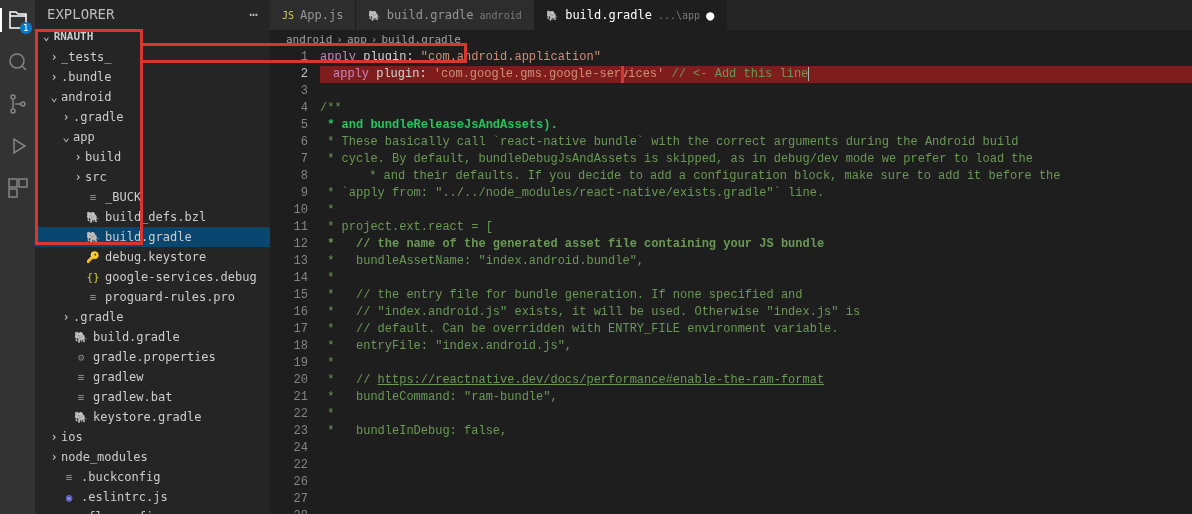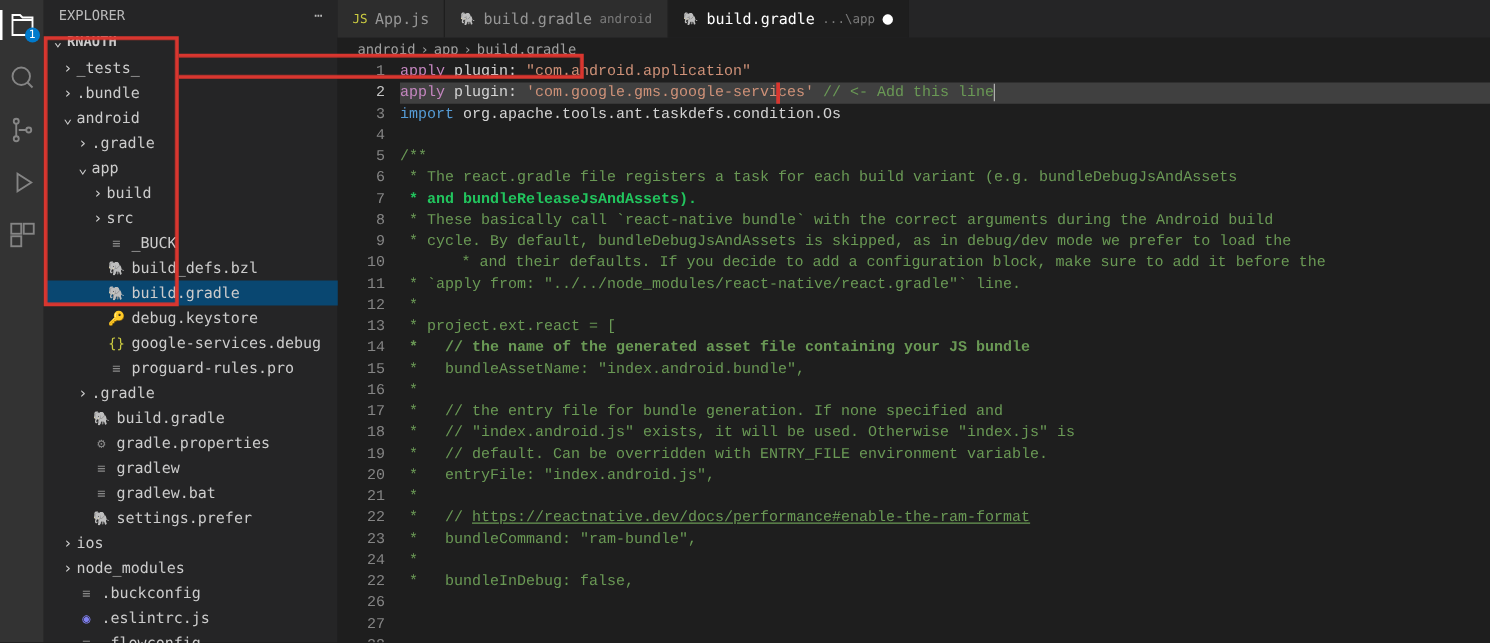--- a/index.html
+++ b/index.html
@@ -54,21 +54,21 @@
   line-height: 12px;
 }
 .sidebar {
   width: 235px;
   background: #252526;
   display: flex;
   flex-direction: column;
 }
 .sidebar-header {
   padding: 6px 12px;
-  font-size: 11px;
+  font-size: 14px;
   color: #bbbbbb;
   text-transform: uppercase;
   display: flex;
   justify-content: space-between;
   align-items: center;
 }
 .sidebar-section {
   padding: 2px 8px;
   font-size: 11px;
   font-weight: bold;
@@ -177,21 +177,21 @@
   color: #858585;
   user-select: none;
 }
 .gutter .line-num { height: 17px; }
 .gutter .current { color: #c6c6c6; }
 .code {
   flex: 1;
   color: #d4d4d4;
 }
 .code-line { height: 17px; white-space: pre; }
-.code-line.highlighted { background: #404040; position: relative; }
+.code-line.highlighted { background: #7f1d1d; position: relative; padding-left: 13px; }
 .code-line.highlighted::after {
   content: '';
   position: absolute;
   top: 0;
   left: 301px;
   bottom: 0;
   width: 3px;
   background: #d9362f;
 }
 .c-cur { border-right: 1px solid #aeafad; }
@@ -324,21 +324,21 @@
           <span>gradlew</span>
         </div>
         <div class="tree-item" style="padding-left: 24px;">
           <span class="chevron"></span>
           <span class="file-icon" style="color: rgb(136, 136, 136);">≡</span>
           <span>gradlew.bat</span>
         </div>
         <div class="tree-item" style="padding-left: 24px;">
           <span class="chevron"></span>
           <span class="file-icon" style="color: rgb(2, 72, 107);">🐘</span>
-          <span>settings.prefer</span>
+          <span>keystore.gradle</span>
         </div>
         <div class="tree-item" style="padding-left: 12px;">
           <span class="chevron">›</span>
           <span>ios</span>
         </div>
         <div class="tree-item" style="padding-left: 12px;">
           <span class="chevron">›</span>
           <span>node_modules</span>
         </div>
         <div class="tree-item" style="padding-left: 12px;">
@@ -411,29 +411,27 @@
           <div class="line-num">23</div>
           <div class="line-num">24</div>
           <div class="line-num">22</div>
           <div class="line-num">26</div>
           <div class="line-num">27</div>
           <div class="line-num">28</div>
         </div>
       <div class="code" id="code">
           <div class="code-line"><span style="color: rgb(197, 134, 192);">apply</span><span style="color: rgb(212, 212, 212);"> plugin: </span><span style="color: rgb(206, 145, 120);">"com.android.application"</span></div>
           <div class="code-line highlighted"><span style="color: rgb(197, 134, 192);">apply</span><span style="color: rgb(212, 212, 212);"> plugin: </span><span style="color: rgb(206, 145, 120);">'com.google.gms.google-services'</span><span style="color: rgb(106, 153, 85);"> // &lt;- Add this line</span><span class="c-cur"></span></div>
-          <div class="code-line"><span style="color: rgb(86, 156, 214);">import</span><span style="color: rgb(212, 212, 212);"> org.apache.tools.ant.taskdefs.condition.Os</span></div>
           <div class="code-line"><span style="color: rgb(212, 212, 212);"></span></div>
           <div class="code-line"><span style="color: rgb(106, 153, 85);">/**</span></div>
-          <div class="code-line"><span style="color: rgb(106, 153, 85);"> * The react.gradle file registers a task for each build variant (e.g. bundleDebugJsAndAssets</span></div>
           <div class="code-line"><span style="color: #22c55e; font-weight: bold;"> * and bundleReleaseJsAndAssets).</span></div>
           <div class="code-line"><span style="color: rgb(106, 153, 85);"> * These basically call `react-native bundle` with the correct arguments during the Android build</span></div>
           <div class="code-line"><span style="color: rgb(106, 153, 85);"> * cycle. By default, bundleDebugJsAndAssets is skipped, as in debug/dev mode we prefer to load the</span></div>
           <div class="code-line"><span style="color: rgb(106, 153, 85); margin-left: 42px;"> * and their defaults. If you decide to add a configuration block, make sure to add it before the</span></div>
-          <div class="code-line"><span style="color: rgb(106, 153, 85);"> * `apply from: "../../node_modules/react-native/react.gradle"` line.</span></div>
+          <div class="code-line"><span style="color: rgb(106, 153, 85);"> * `apply from: "../../node_modules/react-native/exists.gradle"` line.</span></div>
           <div class="code-line"><span style="color: rgb(106, 153, 85);"> *</span></div>
           <div class="code-line"><span style="color: rgb(106, 153, 85);"> * project.ext.react = [</span></div>
           <div class="code-line"><span style="color: rgb(106, 153, 85); font-weight: bold;"> *   // the name of the generated asset file containing your JS bundle</span></div>
           <div class="code-line"><span style="color: rgb(106, 153, 85);"> *   bundleAssetName: "index.android.bundle",</span></div>
           <div class="code-line"><span style="color: rgb(106, 153, 85);"> *</span></div>
           <div class="code-line"><span style="color: rgb(106, 153, 85);"> *   // the entry file for bundle generation. If none specified and</span></div>
           <div class="code-line"><span style="color: rgb(106, 153, 85);"> *   // "index.android.js" exists, it will be used. Otherwise "index.js" is</span></div>
           <div class="code-line"><span style="color: rgb(106, 153, 85);"> *   // default. Can be overridden with ENTRY_FILE environment variable.</span></div>
           <div class="code-line"><span style="color: rgb(106, 153, 85);"> *   entryFile: "index.android.js",</span></div>
           <div class="code-line"><span style="color: rgb(106, 153, 85);"> *</span></div>

